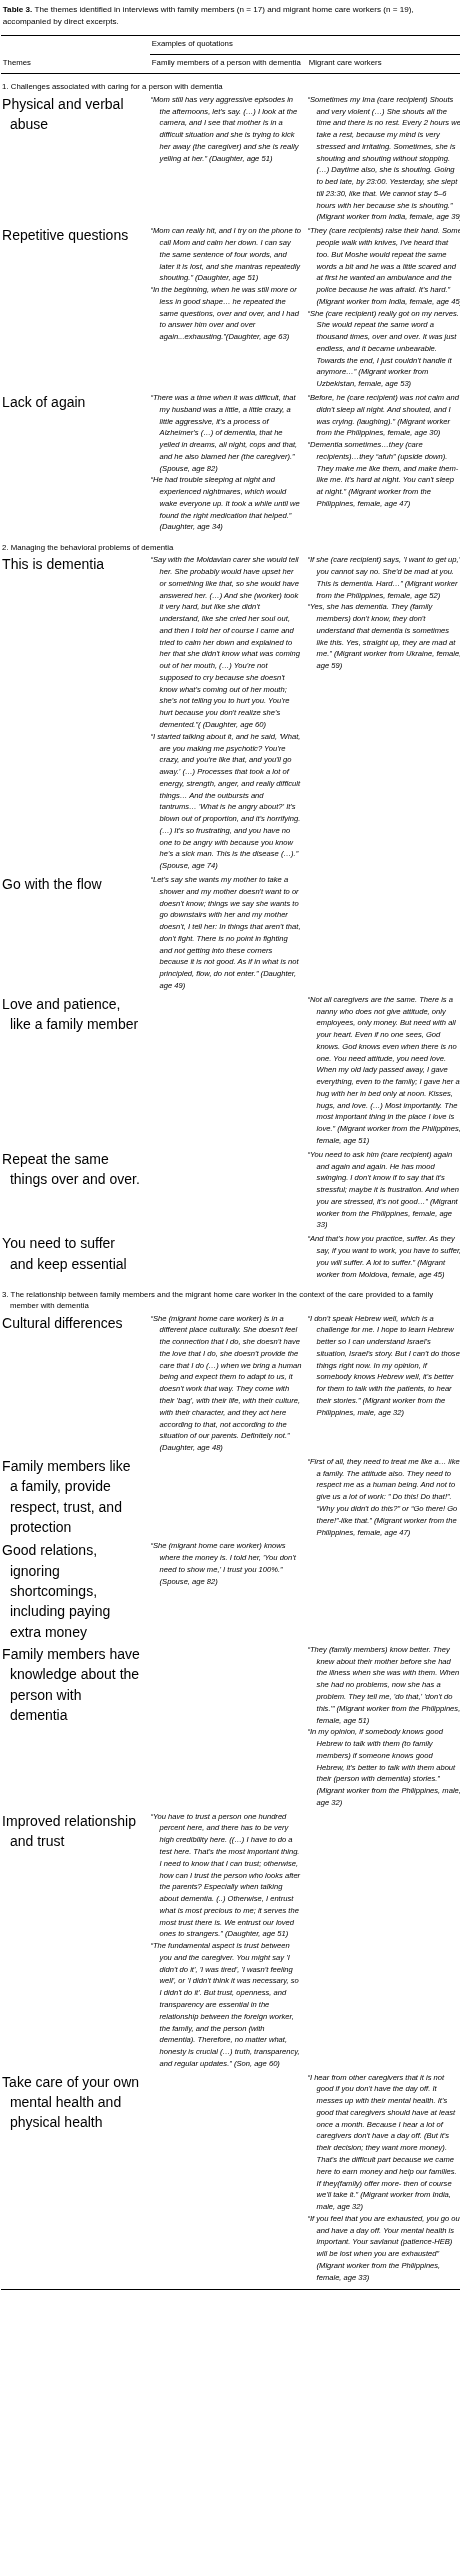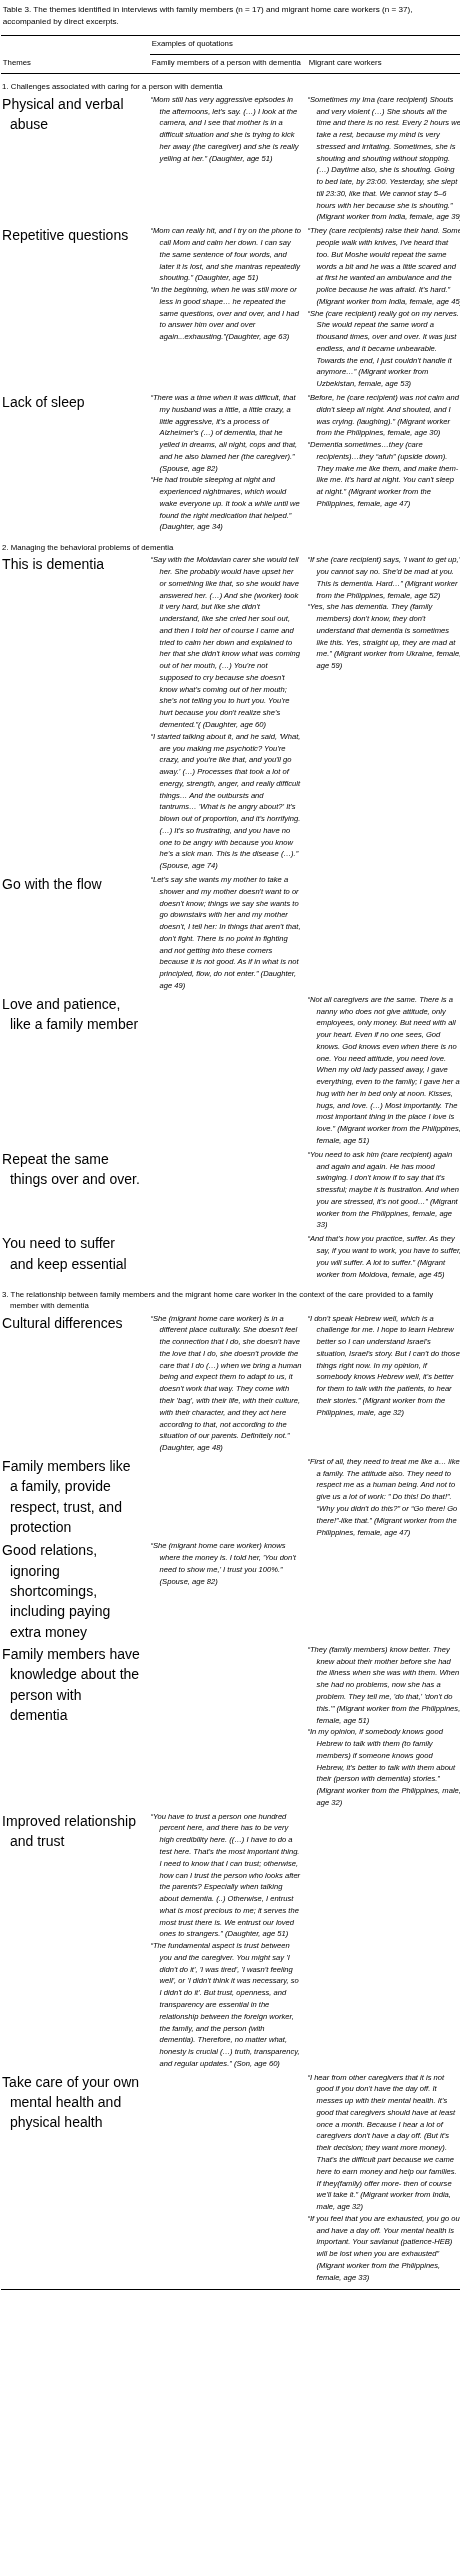--- a/index.html
+++ b/index.html
@@ -12,21 +12,21 @@
   .page {
     width: 461px;
     box-sizing: border-box;
     padding: 2.8px 1.4px 0 1.4px;
   }
   .caption {
     font-size: 8.1px;
     line-height: 1.45;
     margin: 1.4px 1.4px 7px 1.4px;
   }
-  .caption .label { font-weight: normal; }
+  .caption .label { font-weight: bold; }
   table {
     width: 100%;
     border-collapse: collapse;
     table-layout: fixed;
   }
   col.c-theme  { width: 149px; }
   col.c-family { width: 157px; }
   col.c-migrant{ width: 155px; }
   td { vertical-align: top; }
   .rule-top    { border-top: 1.1px solid #000; }
@@ -67,21 +67,21 @@
     text-indent: -9.2px;
     text-align: left;
   }
   tfoot td { border-bottom: 1.1px solid #000; padding-top: 2.8px; }
 </style>
 </head>
 <body>
 
 <div class="page">
 
-  <p class="caption"><span class="label">Table 3.</span> <span>The themes identified in interviews with family members (n = 17) and migrant home care workers (n = 37), accompanied by direct excerpts.</span></p>
+  <p class="caption"><span class="label">Table 3.</span> <span>The themes identified in interviews with family members (n = 17) and migrant home care workers (n = 19), accompanied by direct excerpts.</span></p>
 
   <table>
     <colgroup>
       <col class="c-theme">
       <col class="c-family">
       <col class="c-migrant">
     </colgroup>
     <thead>
       <tr>
         <td class="rule-top hdr"></td>
@@ -111,21 +111,21 @@
           <td class="quote-cell">
             <p class="quote">“Mom can really hit, and I try on the phone to call Mom and calm her down. I can say the same sentence of four words, and later it is lost, and she mantras repeatedly shouting.” (Daughter, age 51)</p>
             <p class="quote">“In the beginning, when he was still more or less in good shape… he repeated the same questions, over and over, and I had to answer him over and over again...exhausting.”(Daughter, age 63)</p>
           </td>
           <td class="quote-cell last">
             <p class="quote">“They (care recipients) raise their hand. Some people walk with knives, I've heard that too. But Moshe would repeat the same words a bit and he was a little scared and at first he wanted an ambulance and the police because he was afraid. It's hard.” (Migrant worker from India, female, age 45)</p>
             <p class="quote">“She (care recipient) really got on my nerves. She would repeat the same word a thousand times, over and over. It was just endless, and it became unbearable. Towards the end, I just couldn't handle it anymore…” (Migrant worker from Uzbekistan, female, age 53)</p>
           </td>
         </tr>
         <tr>
-          <td class="theme-cell">Lack of sleep</td>
+          <td class="theme-cell">Lack of again</td>
           <td class="quote-cell">
             <p class="quote">“There was a time when it was difficult, that my husband was a little, a little crazy, a little aggressive, it's a process of Alzheimer's (…) of dementia, that he yelled in dreams, all night, cops and that, and he also blamed her (the caregiver).” (Spouse, age 82)</p>
             <p class="quote">“He had trouble sleeping at night and experienced nightmares, which would wake everyone up. It took a while until we found the right medication that helped.” (Daughter, age 34)</p>
           </td>
           <td class="quote-cell last">
             <p class="quote">“Before, he (care recipient) was not calm and didn't sleep all night. And shouted, and I was crying. (laughing).” (Migrant worker from the Philippines, female, age 30)</p>
             <p class="quote">“Dementia sometimes…they (care recipients)…they “afuh” (upside down). They make me like them, and make them- like me. It's hard at night. You can't sleep at night.” (Migrant worker from the Philippines, female, age 47)</p>
           </td>
         </tr>
         <tr>

